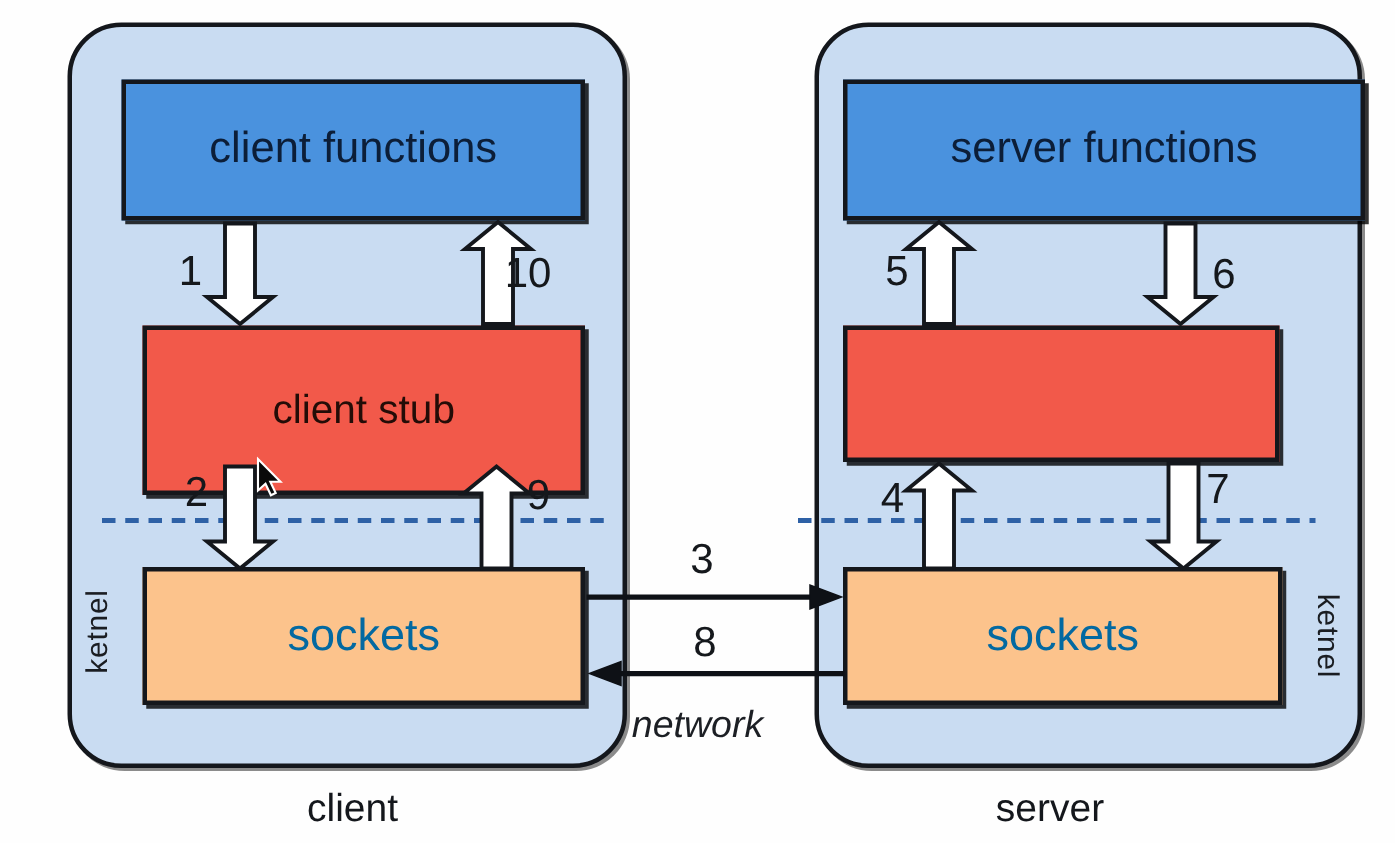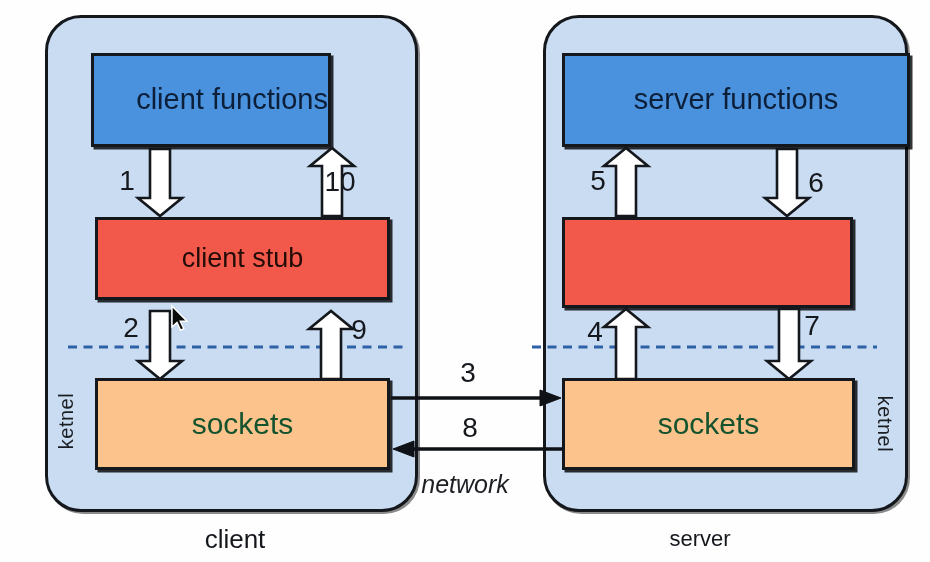--- a/index.html
+++ b/index.html
@@ -14,39 +14,39 @@
   }
   .client-container{left:45px;width:373px;}
   .server-container{left:543px;width:365px;}
   .box{
     position:absolute;box-sizing:border-box;border:3px solid #14171c;
     display:flex;flex-direction:column;align-items:center;justify-content:center;
     text-align:center;box-shadow:2.5px 2.5px 0 rgba(0,0,0,0.8);line-height:1.16;
   }
   .blue{background:#4a92de;color:#0c1e38;font-size:29px;}
   .red{background:#f2594a;color:#230c07;font-size:27px;}
-  .orange{background:#fcc38c;color:#14532d;font-size:30px;}
+  .orange{background:#fcc38c;color:#0369a1;font-size:30px;}
   .red .two-line{font-size:25px;line-height:30px;}
-  #b-cf{left:91px;top:53px;width:240px;height:94px;align-items:flex-end;}
-  #b-cs{left:95px;top:217px;width:295px;height:83px;}
+  #b-cf{left:81px;top:53px;width:309px;height:94px;}
+  #b-cs{left:95px;top:217px;width:295px;height:113px;}
   #b-ck{left:95px;top:378px;width:295px;height:92px;}
   #b-sf{left:562px;top:53px;width:348px;height:94px;}
   #b-ss{left:562px;top:217px;width:291px;height:91px;}
   #b-sk{left:562px;top:378px;width:293px;height:92px;}
   .svg-layer{position:absolute;left:0;top:0;width:930px;height:562px;pointer-events:none;}
   .lbl{position:absolute;transform:translate(-50%,-50%);white-space:nowrap;}
   .num{font-size:28px;color:#15181c;}
-  .n1{left:127px;top:181px;}  .n10{left:340px;top:182px;}
+  .n1{left:127px;top:181px;}  .n10{left:352px;top:182px;}
   .n2{left:131px;top:328px;}  .n9{left:359px;top:330px;}
   .n5{left:598px;top:181px;}  .n6{left:816px;top:183px;}
   .n4{left:595px;top:332px;}  .n7{left:812px;top:326px;}
   .n3{left:468px;top:373px;}  .n8{left:470px;top:428px;}
   .net{left:465px;top:484px;font-size:25px;font-style:italic;color:#1c1f24;}
   .ctitle{left:235px;top:539px;font-size:26px;}
-  .stitle{left:700px;top:539px;font-size:22px;}
+  .stitle{left:700px;top:539px;font-size:26px;}
   .kernel{font-size:20px;color:#1a1d22;letter-spacing:0.5px;}
   .kernel-left{left:66px;top:421px;transform:translate(-50%,-50%) rotate(-90deg);}
   .kernel-right{left:884px;top:424px;transform:translate(-50%,-50%) rotate(90deg);}
 </style>
 </head>
 <body>
 
 <div class="stage">
 
   <div class="container client-container"></div>

